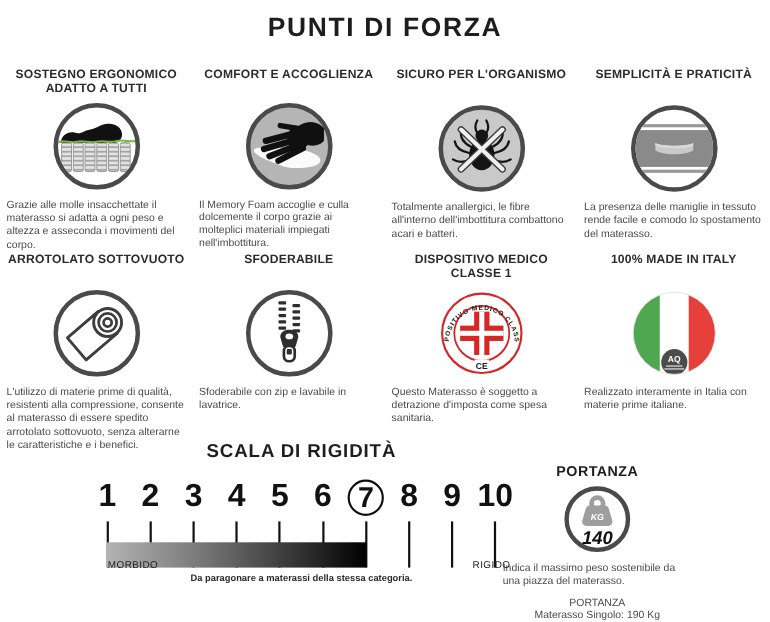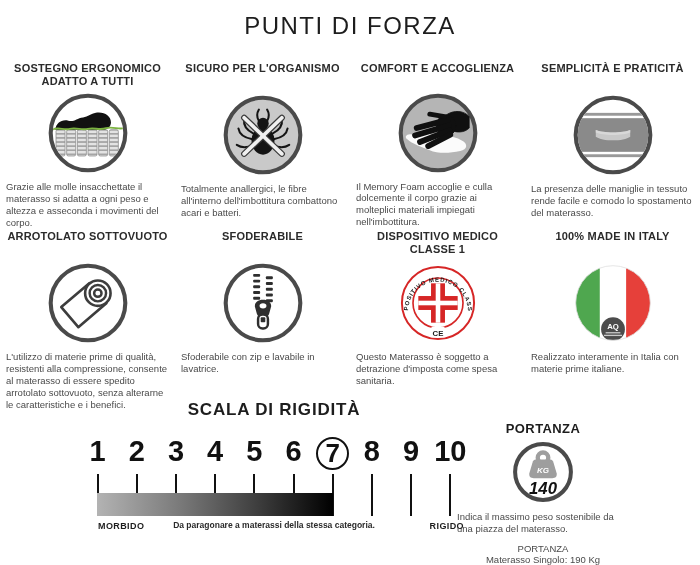--- a/index.html
+++ b/index.html
@@ -1,19 +1,19 @@
 <!DOCTYPE html>
 <html><head>
 <meta charset="utf-8">
 <style>
   html,body{margin:0;padding:0;}
   body{width:700px;height:565px;background:#fff;position:relative;overflow:hidden;
        font-family:"Liberation Sans", sans-serif;color:#2b2b2b;}
   .page-title{position:absolute;top:12px;left:0;width:700px;text-align:center;
-      font-size:24px;font-weight:400;letter-spacing:1.5px;color:#1d1d1d;}
+      font-size:24px;font-weight:700;letter-spacing:1.5px;color:#1d1d1d;}
   .grid{position:absolute;top:60px;left:0;width:700px;}
   .frow{display:flex;}
   .frow.r1{height:168px;}
   .cell{width:175px;box-sizing:border-box;padding:2px 6px 0;display:flex;
         flex-direction:column;align-items:center;}
   .cell h3{margin:0;height:28px;font-size:11px;font-weight:800;line-height:1.18;
         text-align:center;color:#2b2b2b;letter-spacing:.2px;}
   .iconwrap{width:82px;height:82px;margin:4px 0 7px;flex:none;}
   .iconwrap svg{width:82px;height:82px;display:block;}
   .desc{font-size:9.5px;line-height:1.25;color:#4a4a4a;text-align:left;max-width:166px;}
@@ -25,21 +25,21 @@
       font-size:17px;font-weight:800;letter-spacing:.8px;color:#1d1d1d;}
   .nums{position:absolute;top:33px;left:0;width:392px;display:flex;}
   .num{width:39.2px;text-align:center;font-size:29px;font-weight:800;color:#111;
       line-height:36px;}
   .num .ring{display:inline-flex;width:33px;height:33px;border:2.5px solid #111;
       border-radius:50%;align-items:center;justify-content:center;font-size:26px;
       box-sizing:border-box;vertical-align:middle;}
   .tick{position:absolute;width:2px;height:42px;top:74px;background:#111;}
   .gradbar{position:absolute;left:19px;top:93px;width:236px;height:23px;
       background:linear-gradient(to right,#b3b3b3,#7a7a7a 35%,#3a3a3a 70%,#000);}
-  .scale-lab{position:absolute;top:121px;font-size:9px;font-weight:700;
+  .scale-lab{position:absolute;top:108px;font-size:9px;font-weight:400;
       letter-spacing:.4px;color:#1d1d1d;}
   .lab-morbido{left:20px;}
   .lab-rigido{right:6px;}
   .scale-note{position:absolute;top:120px;left:50%;transform:translateX(-50%);
       white-space:nowrap;font-size:8.5px;font-weight:700;color:#2b2b2b;}
 
   
   .portanza{position:absolute;left:453px;top:392px;width:180px;display:flex;
       flex-direction:column;align-items:center;margin-top:29px;}
   .portanza h3{margin:0;font-size:13px;font-weight:800;letter-spacing:.4px;color:#1d1d1d;}
@@ -79,20 +79,40 @@
             <rect x="76" y="46" width="11" height="32" rx="2" fill="url(#sprP)" stroke="#909090" stroke-width="1"></rect>
             <path d="M10,46 C11,38 18,33 26,35 C33,37 36,32 44,31 C50,30 54,26 61,25 C70,24 78,29 78,37 C78,42 74,46 69,46 Z" fill="#111"></path>
             <path d="M6,46 C14,42 20,47 28,45 C36,43 42,47 50,45 C58,43 64,47 72,44 C80,42 88,46 94,44" fill="none" stroke="#7cb342" stroke-width="2.3"></path>
           </g>
         </svg>
       </span>
       <div class="desc">Grazie alle molle insacchettate il materasso si adatta a ogni peso e altezza e asseconda i movimenti del corpo.</div>
     </div>
 
     <div class="cell">
+      <h3>COMFORT E ACCOGLIENZA</h3>
+      <span class="iconwrap">
+        <svg viewBox="0 0 100 100">
+          <circle cx="50" cy="50" r="45.5" fill="#b5b5b5" stroke="#4a4a4a" stroke-width="5"></circle>
+          <path d="M13,58 C8,55 12,50 19,52 L28,54 C24,49 30,45 36,49 L43,53 C46,48 53,49 54,54 C63,53 72,55 79,59 C87,63 86,70 77,72 C63,75 49,75 40,71 C30,67 18,63 13,58 Z" fill="#fbfbfb"></path>
+          <g stroke="#101010" fill="#101010" stroke-linecap="round">
+            <path d="M60,28 C70,21 82,23 88,30 L88,44 C82,50 72,50 64,46 Z"></path>
+            <ellipse cx="60" cy="41" rx="12" ry="13"></ellipse>
+            <line x1="62" y1="34" x2="24" y2="44" stroke-width="7"></line>
+            <line x1="63" y1="41" x2="22" y2="53" stroke-width="7"></line>
+            <line x1="64" y1="47" x2="28" y2="61" stroke-width="7"></line>
+            <line x1="65" y1="52" x2="38" y2="66" stroke-width="7"></line>
+            <line x1="58" y1="30" x2="40" y2="27" stroke-width="6"></line>
+          </g>
+        </svg>
+      </span>
+      <div class="desc">Il Memory Foam accoglie e culla dolcemente il corpo grazie ai molteplici materiali impiegati nell'imbottitura.</div>
+    </div>
+
+    <div class="cell">
       <h3>SICURO PER L'ORGANISMO</h3>
       <span class="iconwrap">
         <svg viewBox="0 0 100 100">
           <circle cx="50" cy="50" r="45.5" fill="#c9c9c9" stroke="#4a4a4a" stroke-width="5"></circle>
           <g fill="none" stroke="#141414" stroke-width="2.5" stroke-linecap="round">
             <path d="M38,48 C30,44 26,38 27,31"></path>
               <path d="M36,55 C26,53 21,48 20,42"></path>
             <path d="M38,62 C30,66 24,66 18,62"></path>
               <path d="M62,48 C70,44 74,38 73,31"></path>
             <path d="M64,55 C74,53 79,48 80,42"></path>
@@ -106,40 +126,20 @@
             <line x1="27" y1="29" x2="73" y2="73"></line>
               <line x1="73" y1="29" x2="27" y2="73"></line>
           </g>
           <g stroke="#f0f0f0" stroke-width="4.5" stroke-linecap="round">
             <line x1="27" y1="29" x2="73" y2="73"></line>
               <line x1="73" y1="29" x2="27" y2="73"></line>
           </g>
         </svg>
       </span>
       <div class="desc">Totalmente anallergici, le fibre all'interno dell'imbottitura combattono acari e batteri.</div>
-    </div>
-
-    <div class="cell">
-      <h3>COMFORT E ACCOGLIENZA</h3>
-      <span class="iconwrap">
-        <svg viewBox="0 0 100 100">
-          <circle cx="50" cy="50" r="45.5" fill="#b5b5b5" stroke="#4a4a4a" stroke-width="5"></circle>
-          <path d="M13,58 C8,55 12,50 19,52 L28,54 C24,49 30,45 36,49 L43,53 C46,48 53,49 54,54 C63,53 72,55 79,59 C87,63 86,70 77,72 C63,75 49,75 40,71 C30,67 18,63 13,58 Z" fill="#fbfbfb"></path>
-          <g stroke="#101010" fill="#101010" stroke-linecap="round">
-            <path d="M60,28 C70,21 82,23 88,30 L88,44 C82,50 72,50 64,46 Z"></path>
-            <ellipse cx="60" cy="41" rx="12" ry="13"></ellipse>
-            <line x1="62" y1="34" x2="24" y2="44" stroke-width="7"></line>
-            <line x1="63" y1="41" x2="22" y2="53" stroke-width="7"></line>
-            <line x1="64" y1="47" x2="28" y2="61" stroke-width="7"></line>
-            <line x1="65" y1="52" x2="38" y2="66" stroke-width="7"></line>
-            <line x1="58" y1="30" x2="40" y2="27" stroke-width="6"></line>
-          </g>
-        </svg>
-      </span>
-      <div class="desc">Il Memory Foam accoglie e culla dolcemente il corpo grazie ai molteplici materiali impiegati nell'imbottitura.</div>
     </div>
 
     <div class="cell">
       <h3>SEMPLICITÀ E PRATICITÀ</h3>
       <span class="iconwrap">
         <svg viewBox="0 0 100 100">
           <defs>
               <clipPath id="cp4">
                 <circle cx="50" cy="50" r="43"></circle>
               </clipPath>

